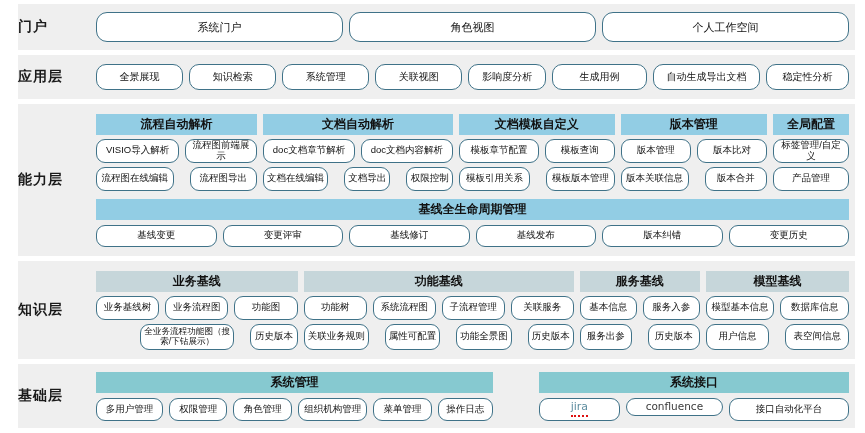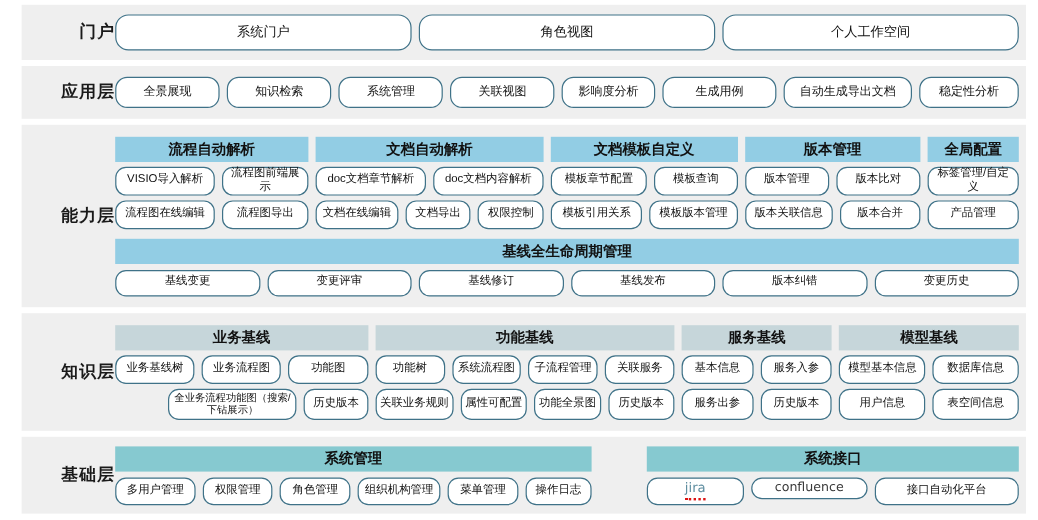--- a/index.html
+++ b/index.html
@@ -16,30 +16,30 @@
     background: #efefef;
     display: flex;
     align-items: center;
     position: absolute;
     left: 18px;
     right: 10px;
   }
   .band-label {
     width: 78px;
     flex: 0 0 78px;
-    text-align: right;
+    text-align: left;
     font-weight: bold;
     font-size: 14px;
     color: #1a1a1a;
     letter-spacing: 1px;
   }
   .band-body { flex: 1 1 auto; padding-right: 6px; }
 
   .row { display: flex; gap: 6px; }
-  .row + .row { margin-top: 4px; }
+  .row + .row { margin-top: 4px; gap: 16px; }
 
   
   .pill {
     border: 1.2px solid #3f7288;
     border-radius: 9px;
     background: #ffffff;
     color: #111;
     font-size: 9.5px;
     line-height: 1.15;
     display: flex;

